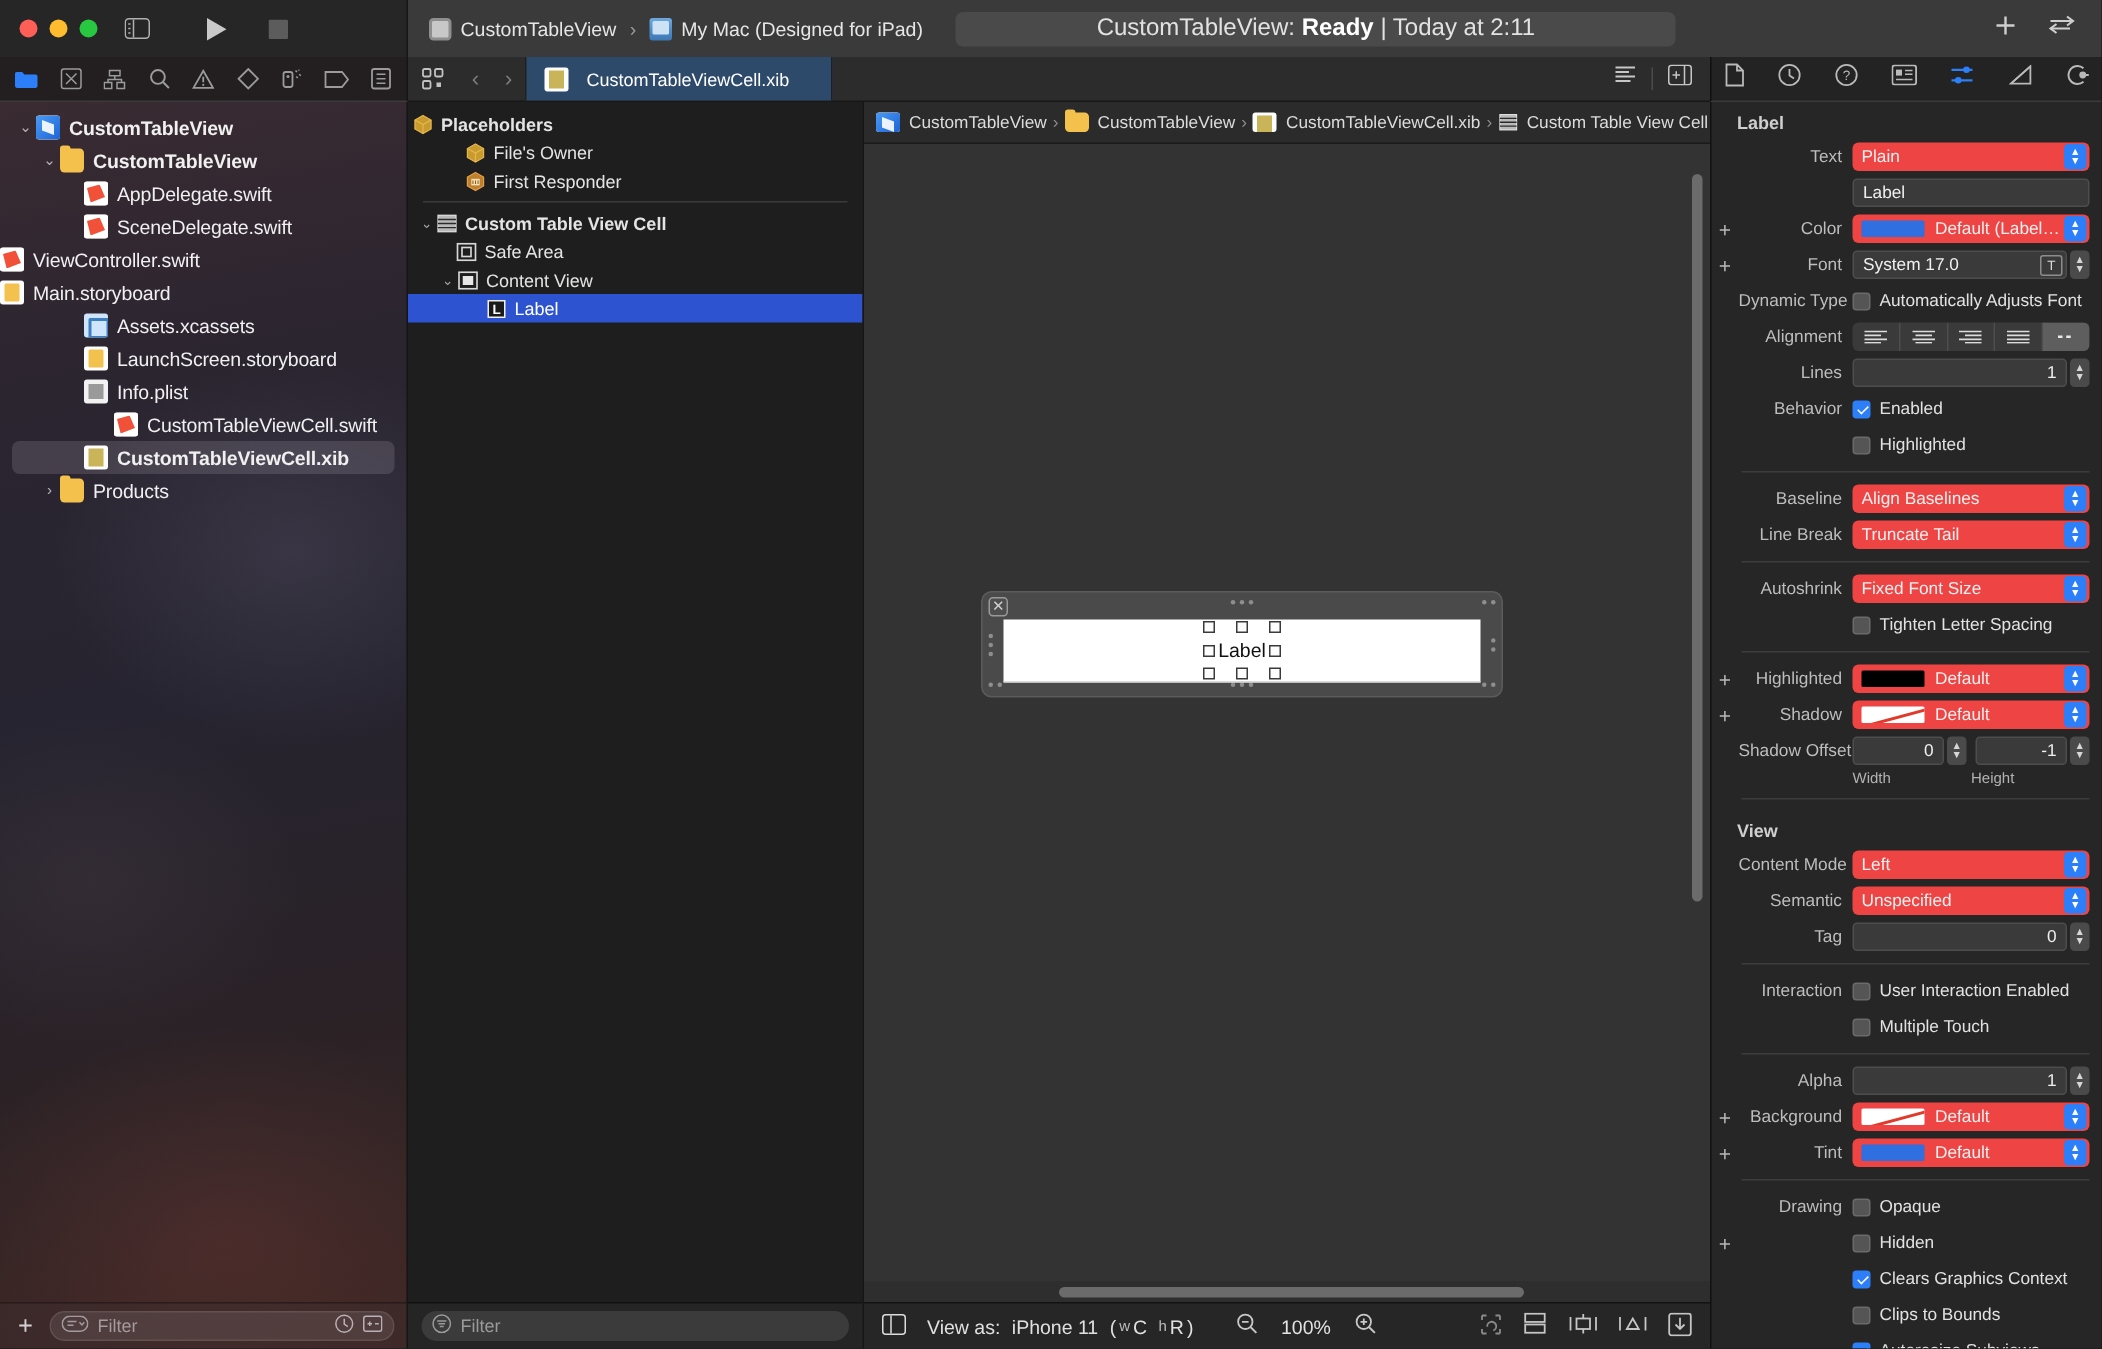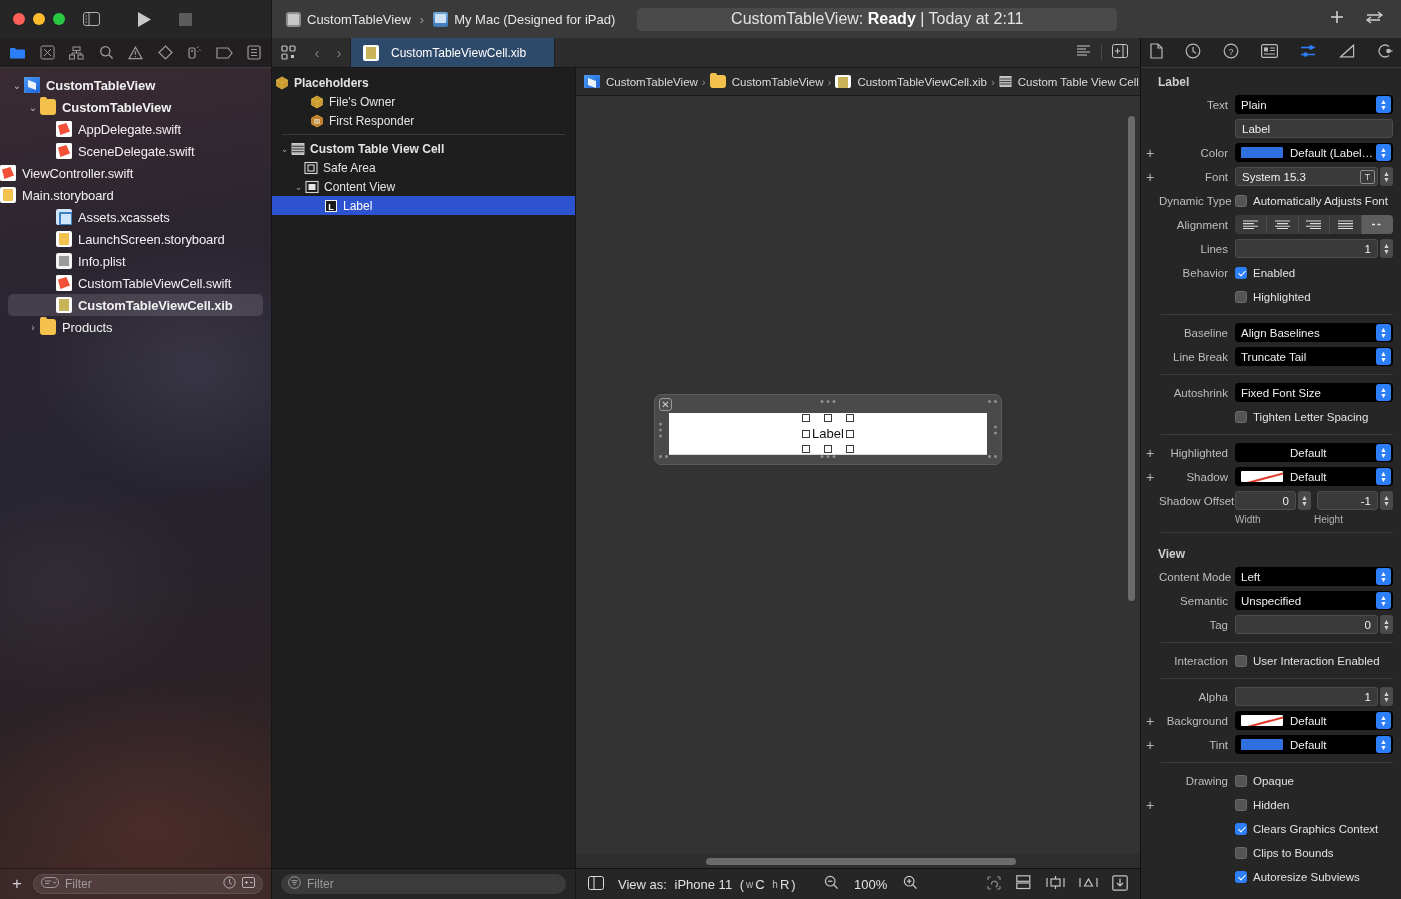--- a/index.html
+++ b/index.html
@@ -353,21 +353,21 @@
   }
   .lbl {
     width: 76px; flex: 0 0 76px;
     text-align: right; color: #bdbdbd;
     padding-right: 7px; font-size: 11.5px;
     white-space: nowrap;
   }
   .ctrl { flex: 1; display: flex; align-items: center; min-width: 0; }
   .popup {
     flex: 1; height: 19px;
-    background: #000000;
+    background: #ef4444;
     border-radius: 4px;
     display: flex; align-items: center;
     padding: 0 2px 0 6px;
     color: #f0f0f0; font-size: 11.5px;
     position: relative; min-width: 0;
   }
   .popup .txt { flex:1; overflow:hidden; text-overflow:ellipsis; white-space:nowrap; }
   .stepper-blue {
     width: 15px; height: 17px; border-radius: 3px;
     background: #2d7ff9; color: #fff;
@@ -680,21 +680,21 @@
           <span class="nav-label">Assets.xcassets</span>
         </div>
         <div class="trow" style="padding-left:56px">
           <span class="ficon ic-story"></span>
           <span class="nav-label">LaunchScreen.storyboard</span>
         </div>
         <div class="trow" style="padding-left:56px">
           <span class="ficon ic-plist"></span>
           <span class="nav-label">Info.plist</span>
         </div>
-        <div class="trow" style="padding-left:56px">
+        <div class="trow" style="padding-left:76px">
           <span class="ficon ic-swift"></span>
           <span class="nav-label">CustomTableViewCell.swift</span>
         </div>
         <div class="trow sel" style="padding-left:48px">
           <span class="ficon ic-xib"></span>
           <span class="nav-label bold">CustomTableViewCell.xib</span>
         </div>
         <div class="trow" style="padding-left:26px">
           <span class="disc">›</span>
           <span class="ficon ic-folder"></span>
@@ -994,21 +994,21 @@
               <span class="stepper-blue">▲<br>▼</span>
             </span>
           </span>
         </div>
 
         <div class="row">
           <span class="plus-col">+</span>
           <span class="lbl">Font</span>
           <span class="ctrl">
             <span class="fontfield">
-              <span>System 15.3</span>
+              <span>System 17.0</span>
               <span class="tbtn">T</span>
             </span>
             <span class="stepper-grey">▲<br>▼</span>
           </span>
         </div>
 
         <div class="row">
           <span class="plus-col"></span>
           <span class="lbl">Dynamic Type</span>
           <span class="ctrl">
@@ -1211,20 +1211,28 @@
         <div class="sep"></div>
 
         <div class="row">
           <span class="plus-col"></span>
           <span class="lbl">Interaction</span>
           <span class="ctrl">
             <span class="chk"></span>
             <span class="chk-lbl">User Interaction Enabled</span>
           </span>
         </div>
+        <div class="row">
+          <span class="plus-col"></span>
+          <span class="lbl"></span>
+          <span class="ctrl">
+            <span class="chk"></span>
+            <span class="chk-lbl">Multiple Touch</span>
+          </span>
+        </div>
 
         <div class="sep"></div>
 
         <div class="row">
           <span class="plus-col"></span>
           <span class="lbl">Alpha</span>
           <span class="ctrl">
             <span class="textfield num">
               <span>1</span>
             </span>

